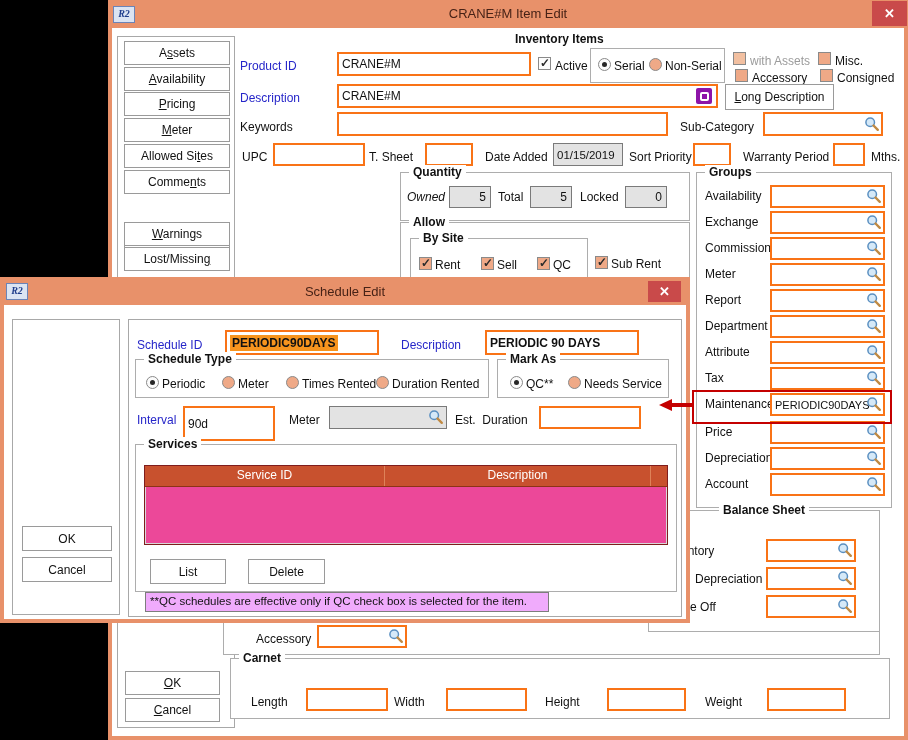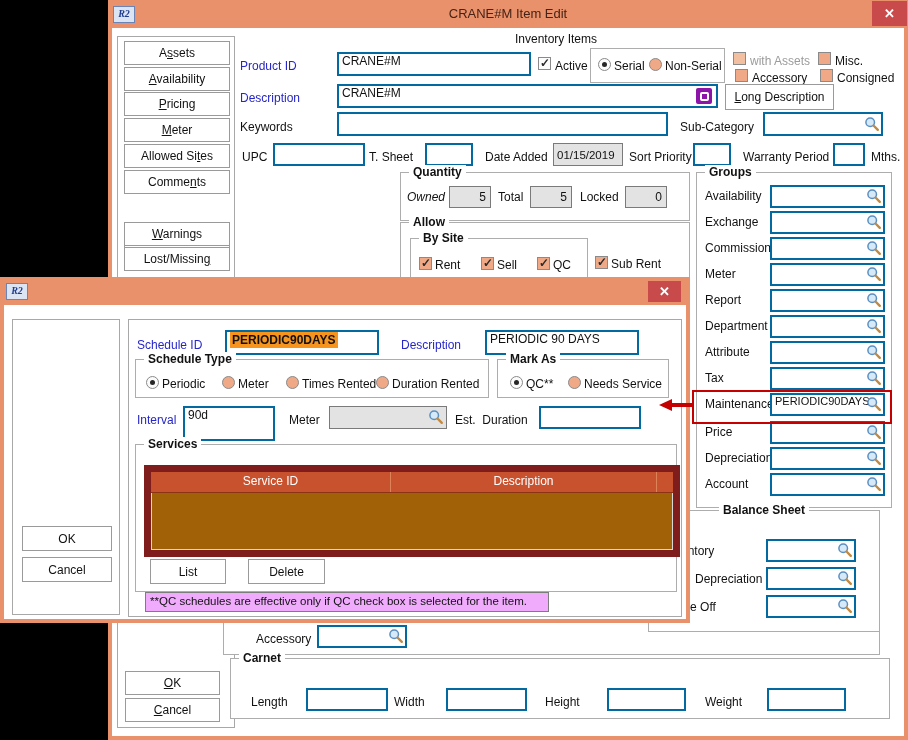--- a/index.html
+++ b/index.html
@@ -14,40 +14,40 @@
   .client{position:absolute;background:#fff;}
   .panel{position:absolute;background:#fff;border:1px solid #a8a8a8;}
   .btn{position:absolute;background:#fff;border:1px solid #9a9a9a;display:flex;align-items:center;justify-content:center;white-space:pre;}
   .gbox{position:absolute;border:1px solid #adadad;background:#fff;}
   .gbox.noBg{background:transparent;}
   .glabel{position:absolute;top:-8px;left:8px;background:#fff;padding:0 4px;font-weight:bold;white-space:nowrap;}
   .glabel.center{left:50%;transform:translateX(-50%);}
   .lbl{position:absolute;white-space:pre;}
   .blue{color:#2626c9;}
   .dis{color:#9b9b9b;}
-  .fld{position:absolute;background:#fff;border:2px solid #0369a1;display:flex;align-items:flex-start;padding-left:3px;overflow:hidden;box-sizing:border-box;}
+  .fld{position:absolute;background:#fff;border:2px solid #f97316;display:flex;align-items:center;padding-left:3px;overflow:hidden;box-sizing:border-box;}
   .dfld{position:absolute;background:#e3e3e3;border:1px solid #7a7a7a;display:flex;align-items:center;padding-left:3px;overflow:hidden;box-sizing:border-box;}
   .ra{justify-content:flex-end;padding-right:4px;padding-left:0;}
   .cb{position:absolute;width:13px;height:13px;border:1px solid #8a8a8a;background:#efa987;box-sizing:border-box;}
   .cb.white{background:#fcfcfc;}
   .cb.faded{background:#f2c0a1;}
   .cb.checked::after{content:"\2713";position:absolute;left:1px;top:-2px;font-size:12px;font-weight:bold;color:#2b2b2b;}
   .rd{position:absolute;width:13px;height:13px;border-radius:50%;border:1px solid #8a8a8a;background:#efa987;box-sizing:border-box;}
   .rd.sel{background:#fbfbfb;}
   .rd.sel::after{content:"";position:absolute;left:3px;top:3px;width:5px;height:5px;border-radius:50%;background:#262626;}
   .mag{position:absolute;width:16px;height:16px;}
   .mag svg{width:100%;height:100%;display:block;}
   .purp{position:absolute;width:16px;height:16px;background:#8d14a8;border-radius:2px;}
   .purp::after{content:"";position:absolute;left:4px;top:4px;width:5px;height:5px;border:2px solid #fff;border-radius:2px;}
   .u{text-decoration:underline;}
   .hl{background:#f7941e;font-weight:bold;padding:1px 2px;white-space:nowrap;}
-  .bold{font-weight:normal;}
+  .bold{font-weight:bold;}
   .thead{position:absolute;left:0;top:0;right:0;height:20px;display:flex;background:#c8512e;border-bottom:1px solid #8c3316;}
   .th{color:#fff;text-align:center;line-height:19px;border-right:1px solid #de8259;box-sizing:border-box;}
-  .tablewrap{position:absolute;border:7px solid #7f1d1d;background:#a16207;box-shadow:inset 0 0 0 1px #d9d9d9;}
+  .tablewrap{position:absolute;border:1px solid #7f1d1d;background:#ec4899;box-shadow:inset 0 0 0 1px #d9d9d9;}
   .notebox{position:absolute;border:1px solid #7d7d7d;font-size:11.5px;padding:2px 4px;white-space:nowrap;background:#f0abfc;box-sizing:border-box;}
   .redbox{position:absolute;border:2px solid #c40000;z-index:30;}
   .arrowline{position:absolute;background:#c40000;z-index:30;}
   .arrowhead{position:absolute;width:0;height:0;border-top:6px solid transparent;border-bottom:6px solid transparent;border-right:13px solid #c40000;z-index:30;}
 </style>
 </head>
 <body>
 
 <div class="win" style="left:108px;top:0;width:800px;height:740px;z-index:1;">
   <div class="r2" style="left:5px;top:6px;">R2</div>
@@ -331,20 +331,21 @@
       <div class="lbl" style="left:314px;top:36px;">Height</div>
       <div class="fld" style="left:376px;top:29px;width:79px;height:23px;"></div>
       <div class="lbl" style="left:474px;top:36px;">Weight</div>
       <div class="fld" style="left:536px;top:29px;width:79px;height:23px;"></div>
     </div>
   </div>
 </div>
 
 <div class="win" style="left:0;top:277px;width:690px;height:346px;z-index:10;">
   <div class="r2" style="left:6px;top:6px;">R2</div>
+  <div class="tbar-title" style="top:7px;">Schedule Edit</div>
   <div class="closebtn" style="left:648px;top:4px;width:33px;height:21px;">
     <span class="xg">✕</span>
   </div>
 
   <div class="client" style="left:4px;top:28px;width:682px;height:314px;">
 
     <div class="panel" style="left:8px;top:14px;width:106px;height:294px;">
       <div class="btn" style="left:9px;top:206px;width:88px;height:23px;"><span>OK</span></div>
       <div class="btn" style="left:9px;top:237px;width:88px;height:23px;"><span>Cancel</span></div>
     </div>

